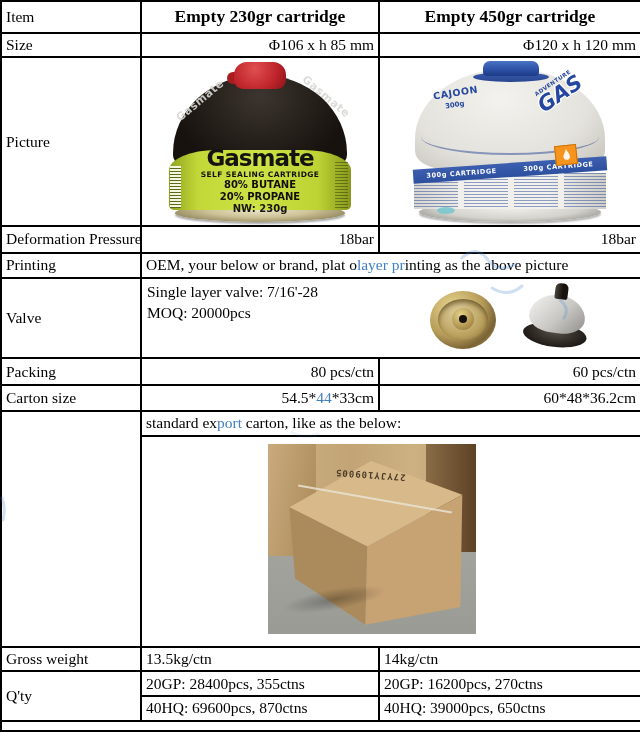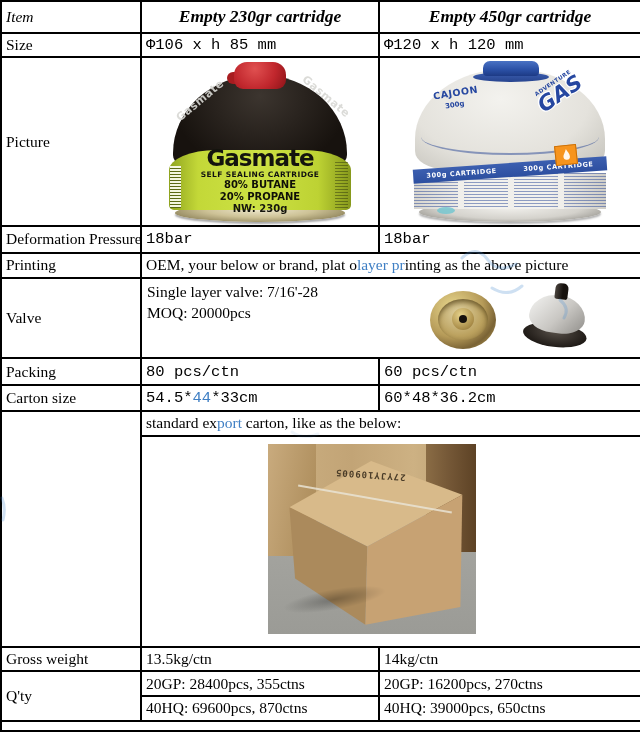--- a/index.html
+++ b/index.html
@@ -5,24 +5,24 @@
   html,body{margin:0;padding:0;background:#fff;}
   .sheet{position:relative;width:640px;height:732px;background:#fff;overflow:hidden;
          font-family:"Liberation Serif",serif;color:#000;}
   table.spec{width:640px;height:732px;border-collapse:collapse;table-layout:fixed;
              background:#fff;}
   td{border:2px solid var(--table-border,#000);padding:0 4px;font-size:15.5px;
      vertical-align:middle;overflow:hidden;background:#fff;}
   col.c1{width:140px;} col.c2{width:238px;} col.c3{width:262px;}
   td.lab{text-align:left;white-space:nowrap;}
   td.hd{font-weight:bold;font-size:17.5px;text-align:center;}
-  td.ctr{text-align:left;font-family:Liberation Mono, monospace;}
+  td.ctr{text-align:right;}
   td.lft{text-align:left;}
   td.top{vertical-align:top;}
-  tr.r-head{height:31px;font-style:italic;} tr.r-size{height:24px;} tr.r-pic{height:164px;}
+  tr.r-head{height:31px;} tr.r-size{height:24px;} tr.r-pic{height:164px;}
   tr.r-def{height:26px;} tr.r-print{height:25px;padding-left:48px;} tr.r-valve{height:78px;}
   tr.r-pack{height:26px;} tr.r-csize{height:25px;border-radius:7px;} tr.r-exp{height:25px;}
   tr.r-cimg{height:205px;} tr.r-gw{height:24px;} tr.r-q1{height:24px;padding-left:8px;}
   tr.r-q2{height:24px;} tr.r-empty{height:10px;}
   .tint{color:var(--watermark-blue,#3f7fc4);}
 
   
   .wm{position:absolute;inset:0;z-index:3;pointer-events:none;opacity:.55;}
 
   

